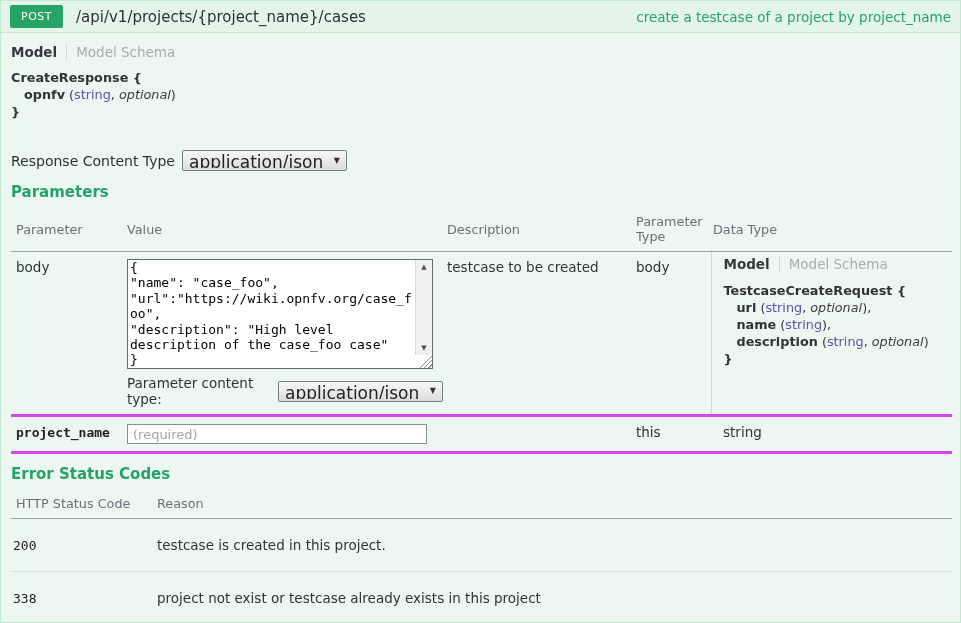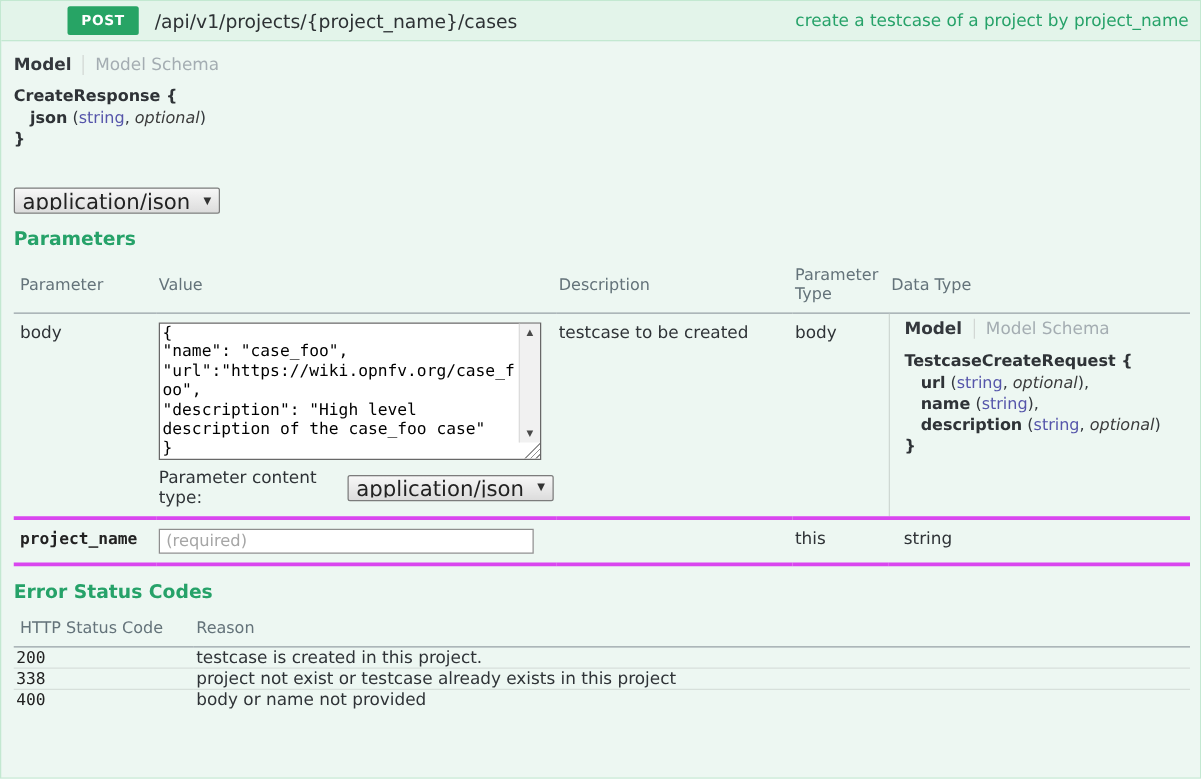--- a/index.html
+++ b/index.html
@@ -5,22 +5,22 @@
   * { box-sizing: border-box; margin: 0; padding: 0; }
   html,body { width: 961px; height: 623px; }
   body { font-family: "DejaVu Sans", "Liberation Sans", sans-serif; background: #fff; }
 
   .page { width: 961px; height: 623px; overflow: hidden; background: #edf7f2;
           border: 1px solid #c3e8d1; }
 
   
   .op-heading { height: 32px; background: #e3f4ea; border-bottom: 1px solid #c3e8d1;
                 display: flex; align-items: center; padding: 0 9px; }
-  .method-badge { background: #27a465; color: #fff; font-size: 11px; font-weight: bold;
-                  letter-spacing: .5px; padding: 6px 11px; border-radius: 2px; line-height: 1; margin-left: 44px; }
+  .method-badge { background: #27a465; color: #fff; font-size: 11px; font-weight: normal;
+                  letter-spacing: .5px; padding: 6px 11px; border-radius: 2px; line-height: 1; }
   .op-path { margin-left: 13px; font-size: 15px; color: #2d3134; }
   .op-spacer { flex: 1; }
   .op-summary { font-size: 13.5px; color: #26a269; text-decoration: none; }
 
   
   .content { padding: 11px 10px 10px; }
   h4.section-title { color: #26a269; font-size: 15px; font-weight: 600; margin: 11px 0 9px; }
   h4.first { margin-top: 9px; }
 
   .tabs { display: flex; align-items: center; margin-bottom: 9px; font-size: 13.5px; }
@@ -82,21 +82,21 @@
             clip-path: polygon(100% 0, 100% 100%, 0 100%); }
   .pct-row { display: flex; align-items: center; margin-top: 6px; justify-content: space-between; }
   .pct-label { font-size: 13.5px; color: #2f3337; margin-right: 6px; }
 
   input.param-input { width: 300px; height: 20px; border: 1px solid #8e8e8e; background: #fff;
             font-family: "DejaVu Sans", sans-serif; font-size: 13px; color: #222; padding: 1px 5px; }
   input.param-input::placeholder { color: #a6a6a6; }
 
   
   col.c-code { width: 144px; }
-  .errors td { border-bottom: 1px solid #d7e0db; padding: 0 2px; margin-top: 39px; }
+  .errors td { border-bottom: 1px solid #d7e0db; padding: 18px 2px; margin-top: 39px; }
   .errors tr:last-child td { border-bottom: none; }
   .code-mono { font-family: "DejaVu Sans Mono", "Liberation Mono", monospace;
                font-size: 13px; color: #222; }
 </style>
 </head>
 <body>
 
 <div class="page">
 
   <div class="op-heading">
@@ -108,25 +108,26 @@
 
   <div class="content">
 
     <div class="tabs">
       <span class="tab-active">Model</span>
       <span class="tab-sep"></span>
       <span class="tab-inactive">Model Schema</span>
     </div>
     <div class="signature">
       <div class="sig-line sig-decl">CreateResponse {</div>
-      <div class="sig-line sig-prop-line"><span class="sig-prop">json</span><span> (</span><span class="sig-type">string</span><span>, </span><span class="sig-opt">optional</span><span>)</span></div>
+      <div class="sig-line sig-prop-line"><span class="sig-prop">opnfv</span><span> (</span><span class="sig-type">string</span><span>, </span><span class="sig-opt">optional</span><span>)</span></div>
       <div class="sig-line sig-close">}</div>
     </div>
 
     <div class="rct-row">
+      <span class="rct-label">Response Content Type</span>
       <span class="select-wrap">
         <select>
           <option>application/json</option>
         </select>
       </span>
     </div>
 
     <h4 class="section-title">Parameters</h4>
     <table class="params">
       <colgroup>

